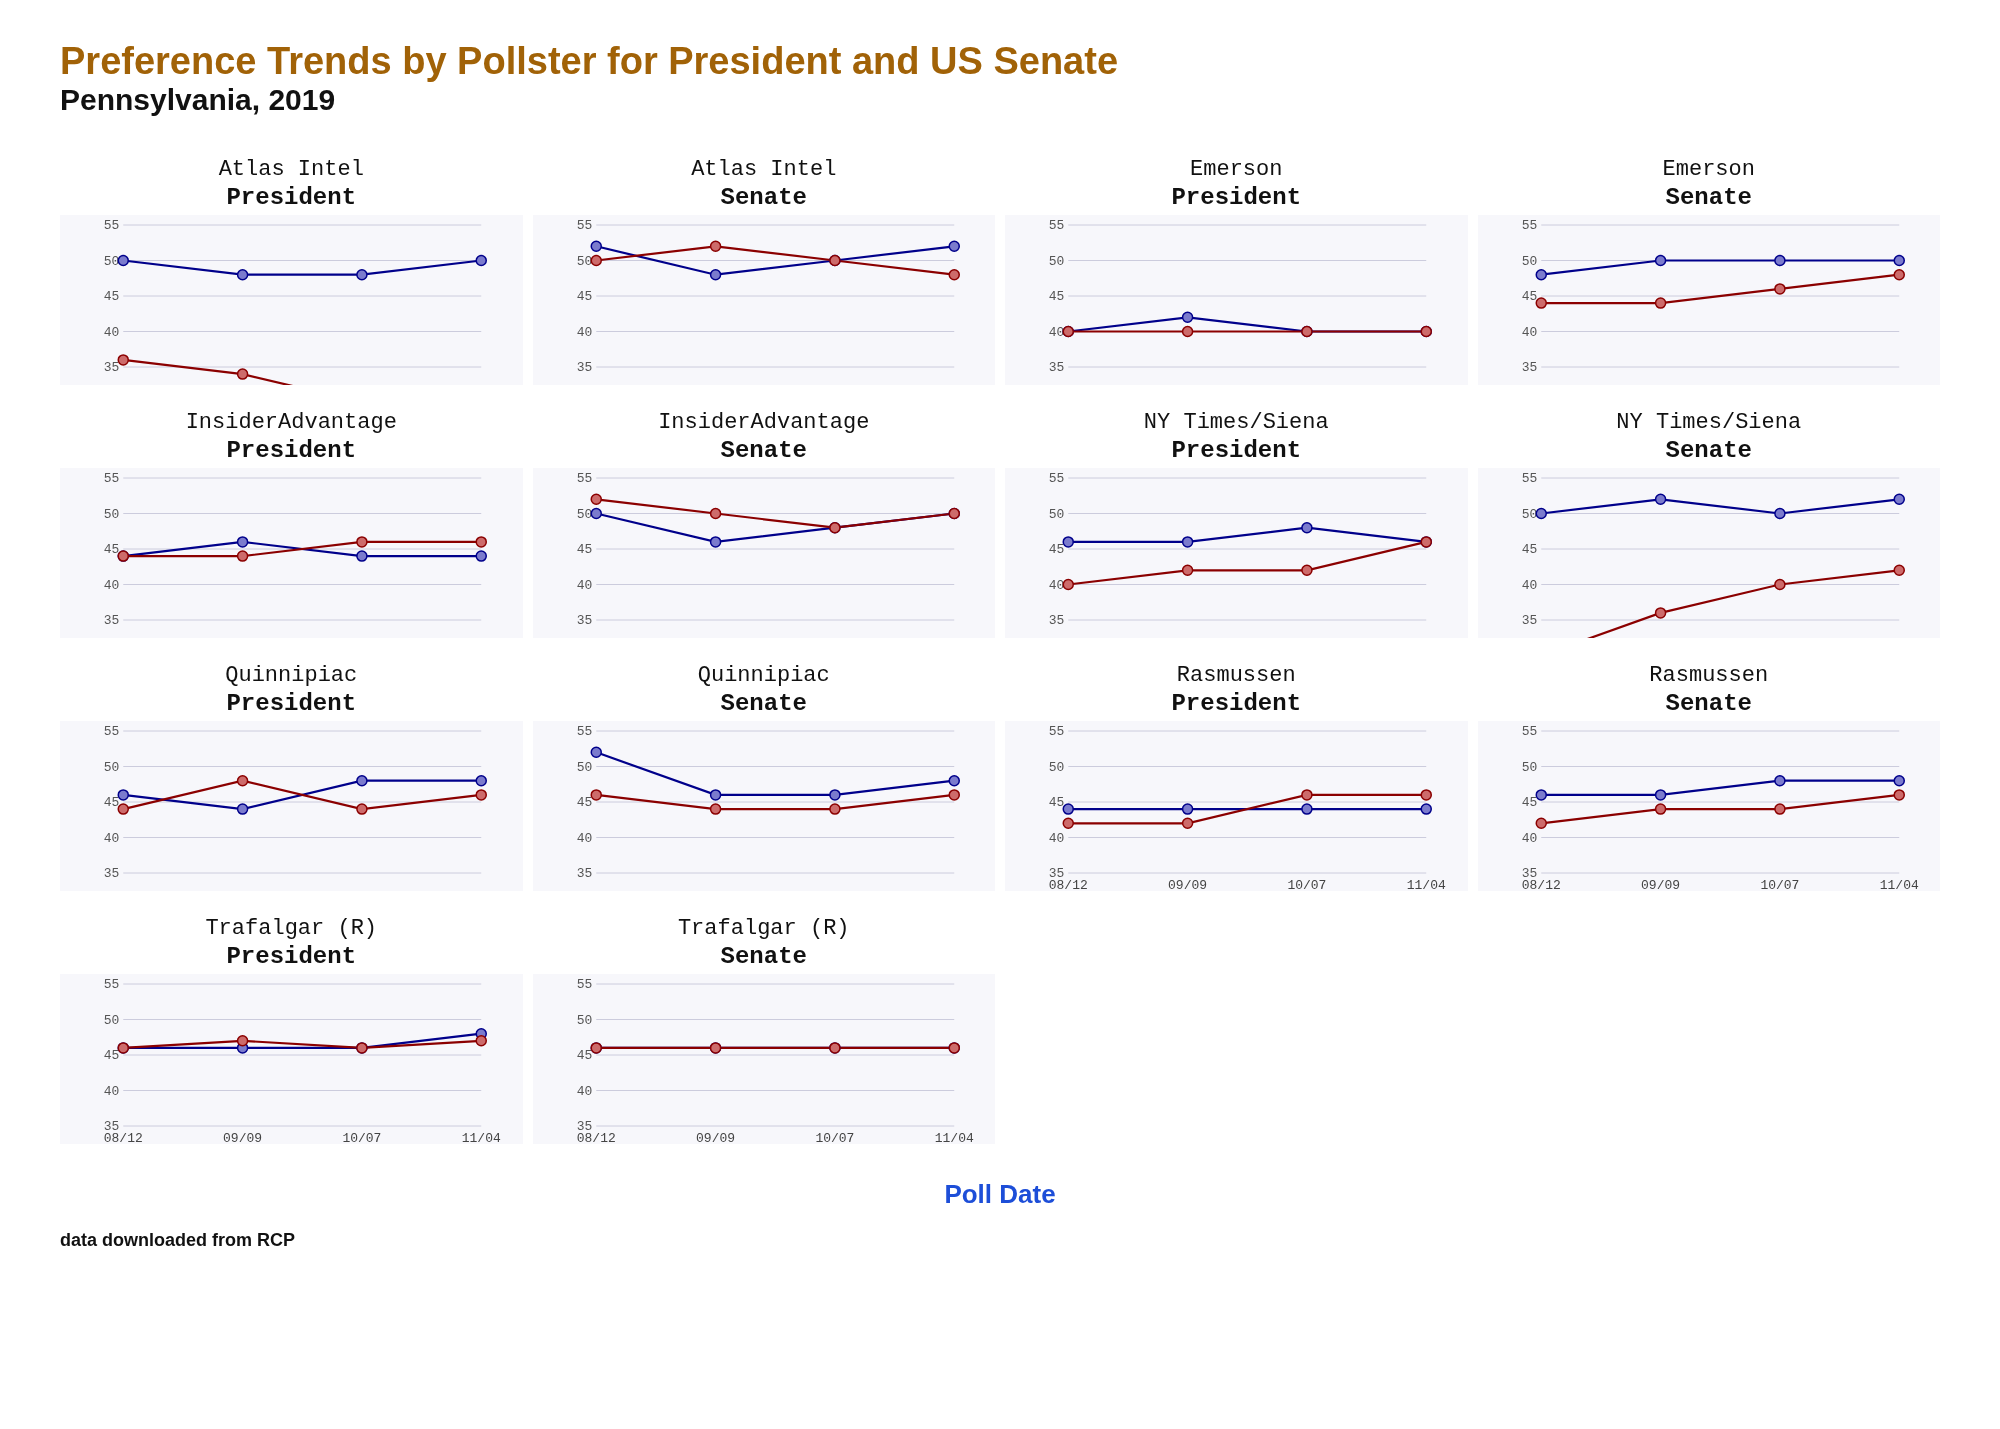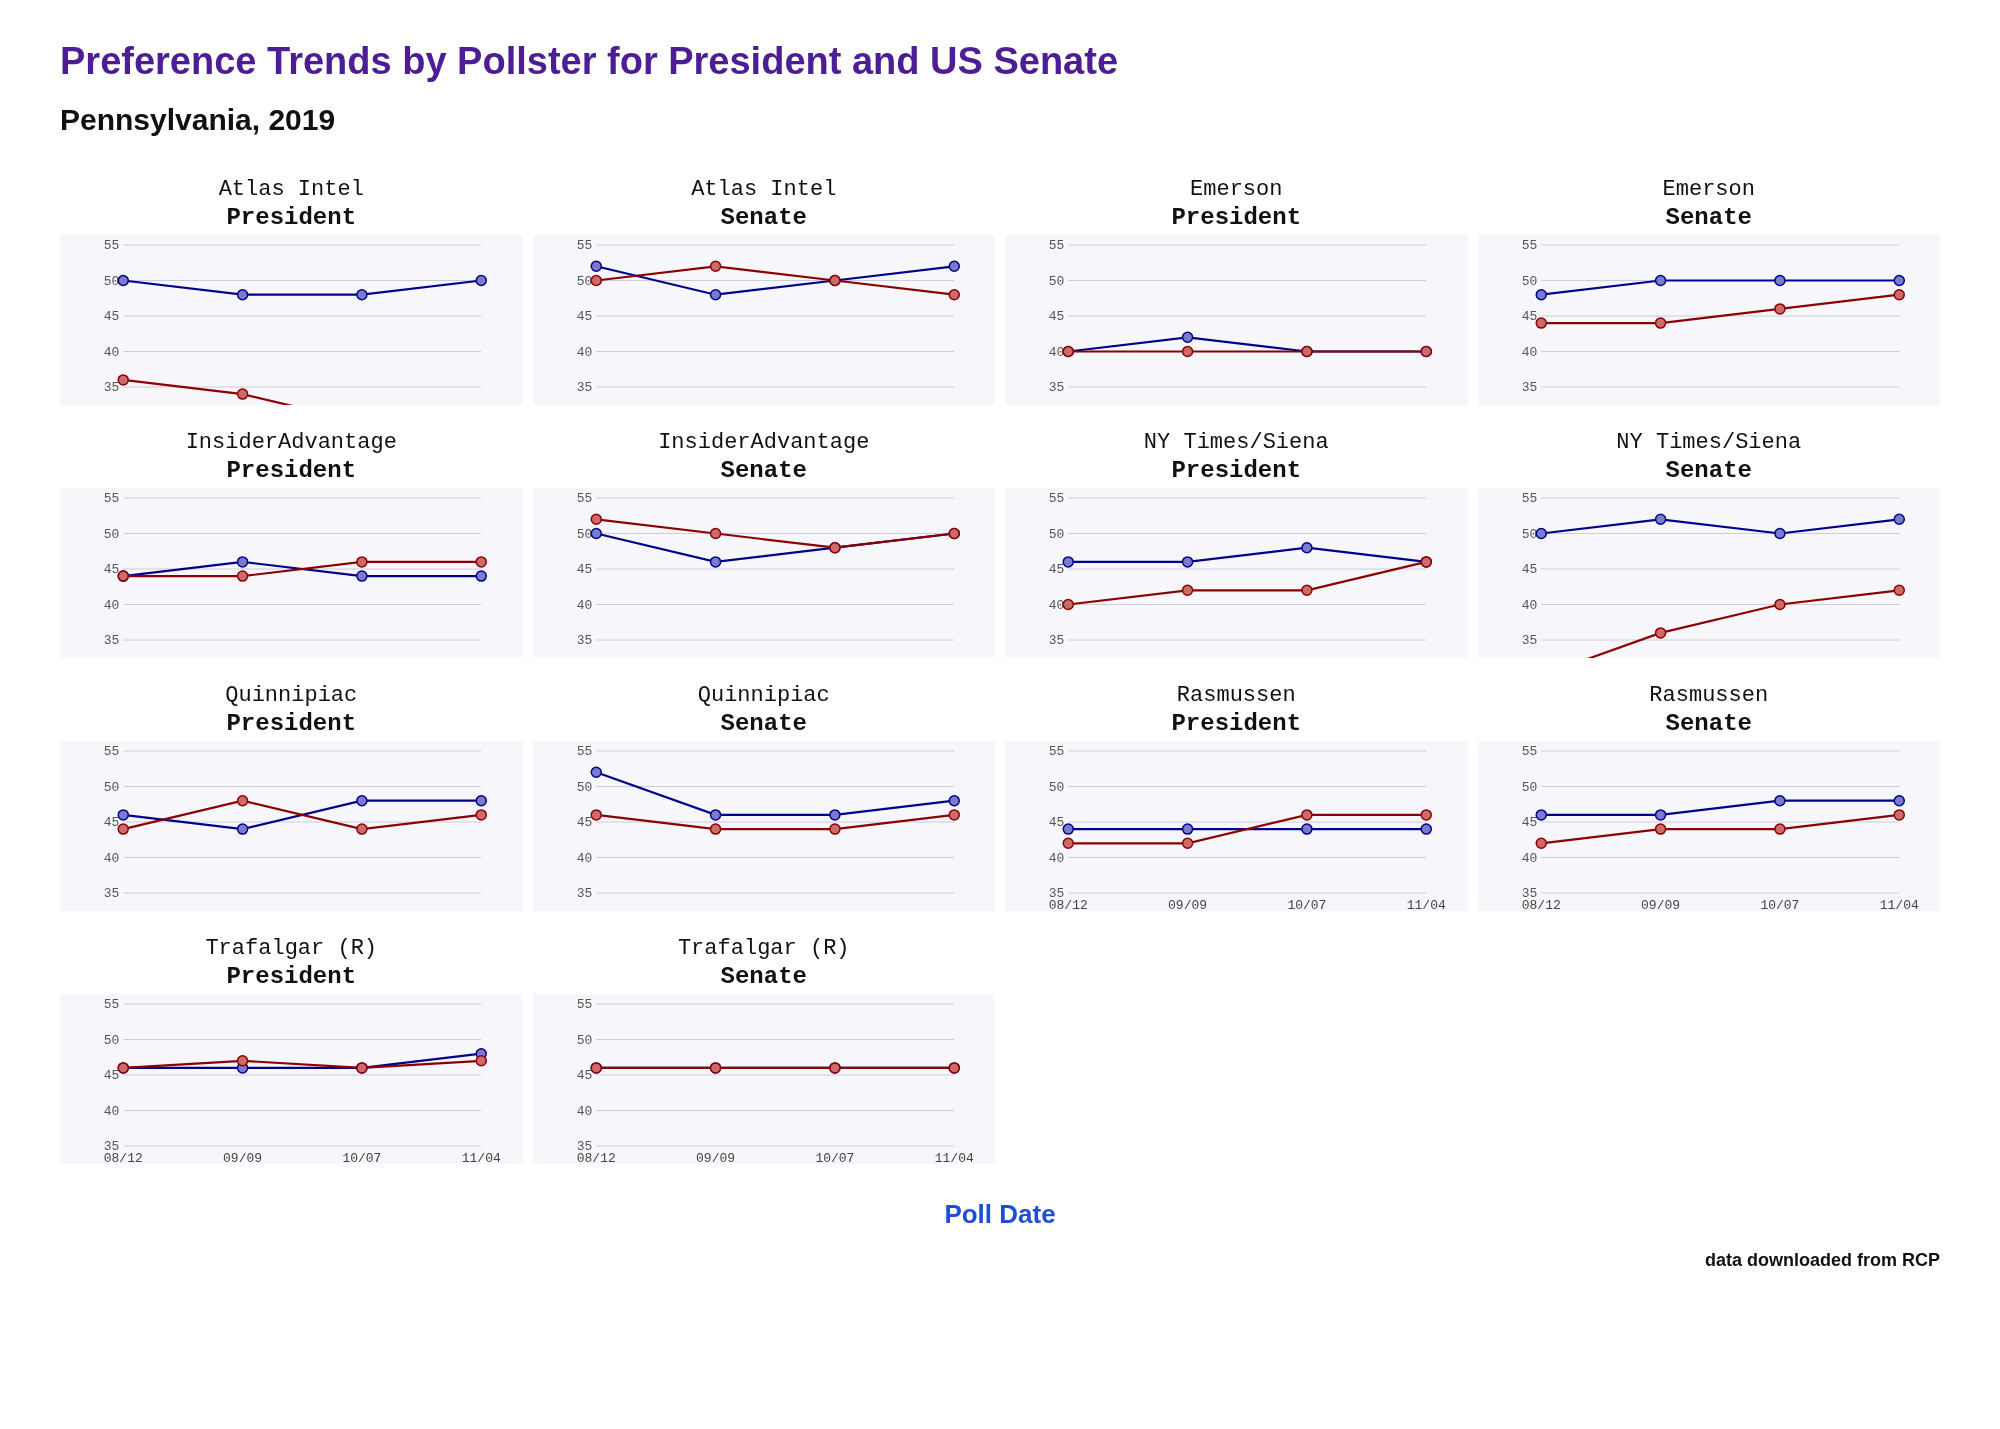--- a/index.html
+++ b/index.html
@@ -6,22 +6,22 @@
     body {
       background: #ffffff;
       font-family: 'Arial', sans-serif;
       width: 2000px;
       min-height: 1429px;
       padding: 40px 60px 60px 60px;
     }
     .main-title {
       font-size: 38px;
       font-weight: bold;
-      color: #4c1d95;
-      margin-bottom: 20px;
+      color: #a16207;
+      margin-bottom: 0;
     }
     .sub-title {
       font-size: 30px;
       color: #111;
       margin-bottom: 40px;
     }
     .grid {
       display: grid;
       grid-template-columns: repeat(4, 1fr);
       gap: 0px 10px;
@@ -41,21 +41,21 @@
       margin-bottom: 2px;
     }
     .race-label {
       font-size: 24px;
       font-weight: bold;
       color: #111;
       text-align: center;
       margin-bottom: 4px;
     }
     .footer {
-      text-align: right;
+      text-align: left;
       font-size: 18px;
       font-weight: bold;
       color: #111;
       margin-top: 20px;
     }
     .poll-date-label {
       text-align: center;
       font-size: 26px;
       font-weight: bold;
       margin-top: 10px;

